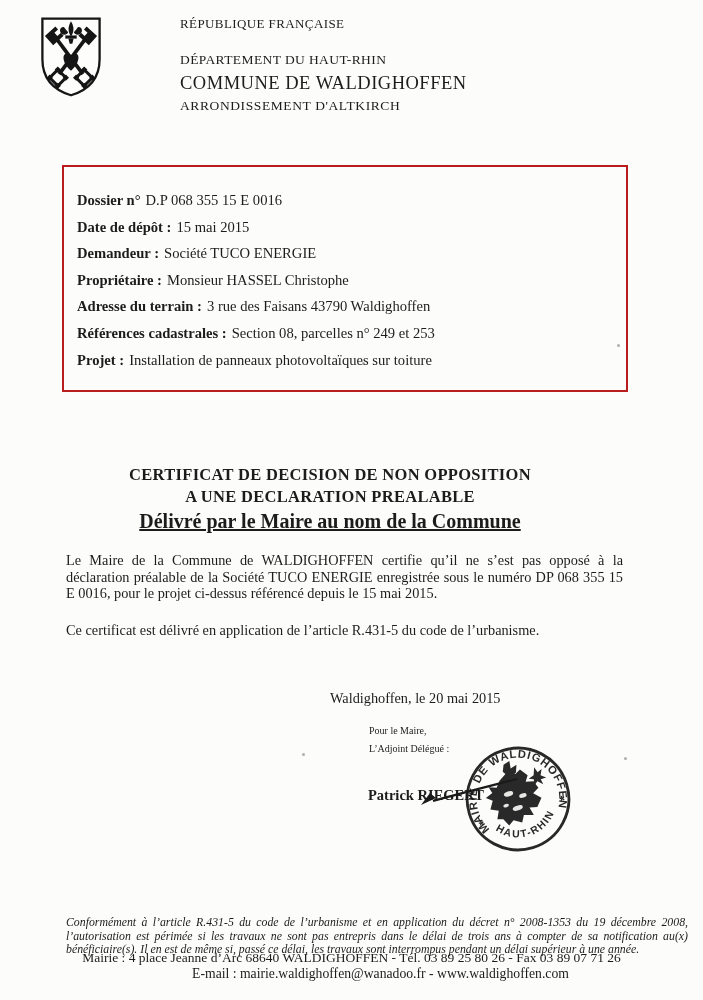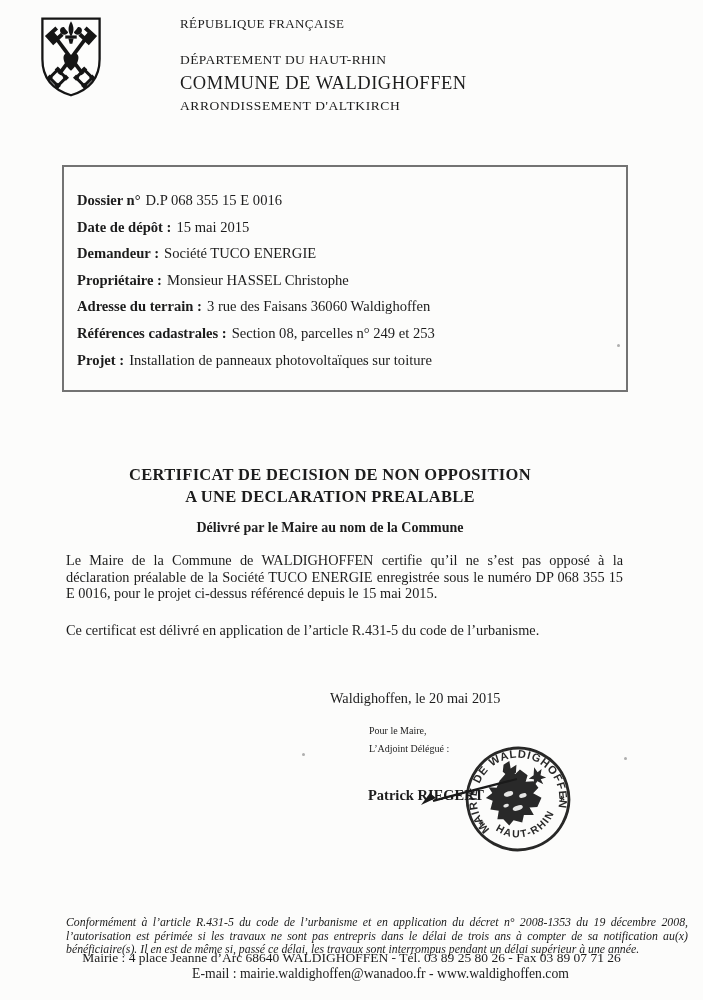--- a/index.html
+++ b/index.html
@@ -12,29 +12,29 @@
   
   .coat{position:absolute;left:38px;top:14px;width:66px;height:86px;}
   .letterhead{position:absolute;left:180px;top:16px;width:400px;}
   .lh-line1{font-size:13px;letter-spacing:.4px;}
   .lh-line2{font-size:13.5px;letter-spacing:.4px;margin-top:20px;}
   .lh-line3{font-size:18.5px;letter-spacing:.5px;margin-top:5px;}
   .lh-line4{font-size:13.5px;letter-spacing:.6px;margin-top:4px;}
   
   .dossier-box{
     position:absolute;left:62px;top:165px;width:566px;height:227px;
-    border:2px solid #737373;box-sizing:border-box;
+    border:2px solid #b91c1c;box-sizing:border-box;
     padding:25px 10px 0 13px;
   }
   .field-row{font-size:14.6px;margin-bottom:9.6px;white-space:nowrap;}
   .field-label{font-weight:bold;margin-right:5px;}
   
   .title-block{position:absolute;left:35px;top:464px;width:590px;text-align:center;}
   .title-line{font-weight:bold;font-size:16.5px;line-height:22px;letter-spacing:.3px;}
-  .title-sub{font-weight:bold;font-size:14px;margin-top:12px;}
+  .title-sub{font-weight:bold;font-size:20px;margin-top:2px;text-decoration:underline;}
   
   .par1{position:absolute;left:66px;top:552px;width:557px;margin:0;
         font-size:14.3px;line-height:16.7px;text-align:justify;}
   .par2{position:absolute;left:66px;top:622px;width:560px;margin:0;font-size:14.3px;}
   
   .place-date{position:absolute;left:330px;top:690px;font-size:14.3px;}
   .pour{position:absolute;left:369px;top:722px;font-size:10px;line-height:18px;}
   .signatory{position:absolute;left:368px;top:787px;font-size:14.5px;font-weight:bold;}
   .sig{position:absolute;left:420px;top:776px;width:100px;height:32px;z-index:3;}
   .stamp{
@@ -118,21 +118,21 @@
     <div class="field-row">
       <span class="field-label">Date de dépôt :</span><span class="field-value">15 mai 2015</span>
     </div>
     <div class="field-row">
       <span class="field-label">Demandeur :</span><span class="field-value">Société TUCO ENERGIE</span>
     </div>
     <div class="field-row">
       <span class="field-label">Propriétaire :</span><span class="field-value">Monsieur HASSEL Christophe</span>
     </div>
     <div class="field-row">
-      <span class="field-label">Adresse du terrain :</span><span class="field-value">3 rue des Faisans 36060 Waldighoffen</span>
+      <span class="field-label">Adresse du terrain :</span><span class="field-value">3 rue des Faisans 43790 Waldighoffen</span>
     </div>
     <div class="field-row">
       <span class="field-label">Références cadastrales :</span><span class="field-value">Section 08, parcelles n° 249 et 253</span>
     </div>
     <div class="field-row">
       <span class="field-label">Projet :</span><span class="field-value">Installation de panneaux photovoltaïques sur toiture</span>
     </div>
   </div>
 
   <div class="title-block">

